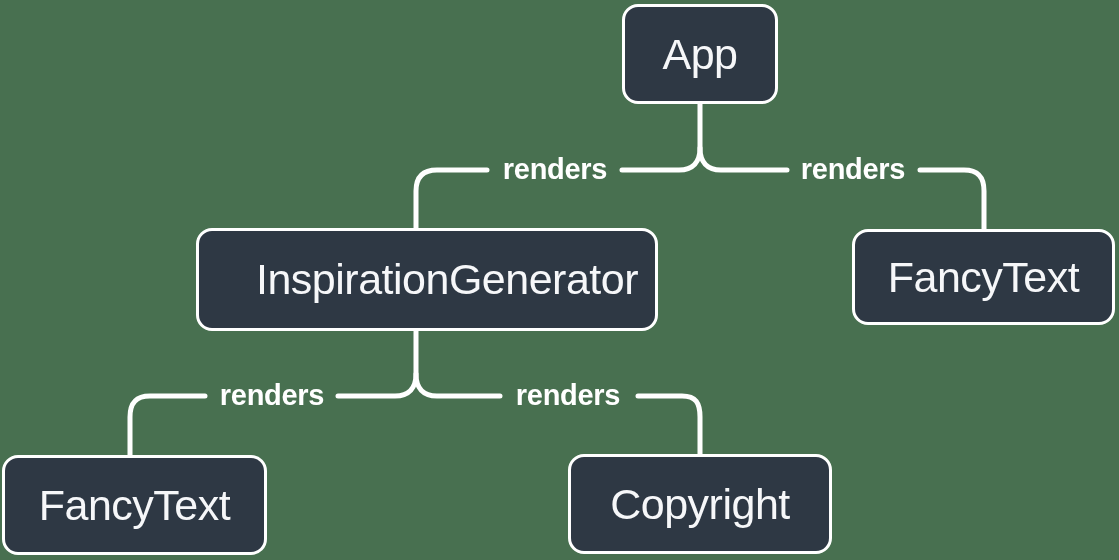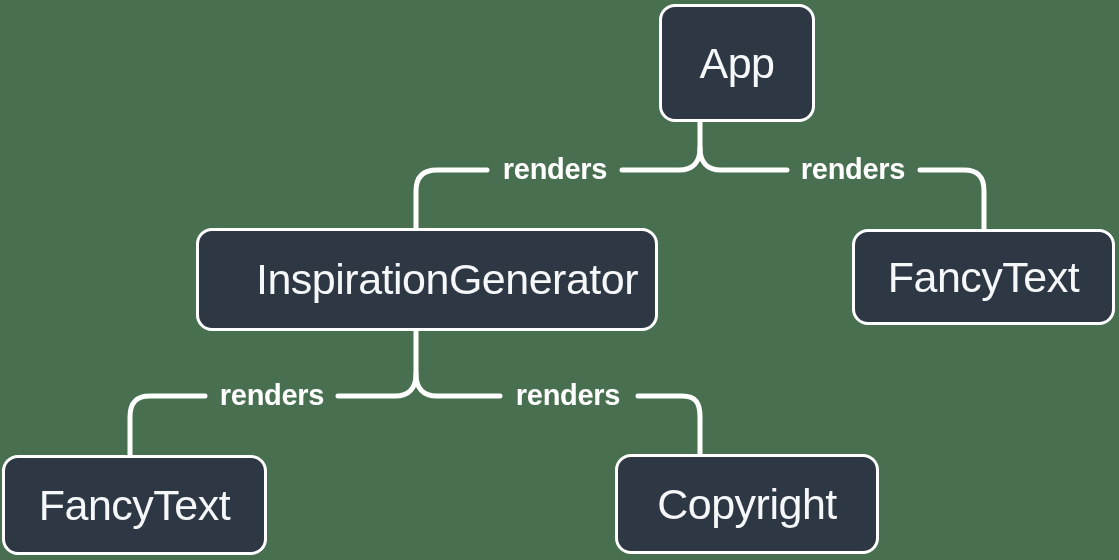--- a/index.html
+++ b/index.html
@@ -41,25 +41,25 @@
     border-radius: 16px;
     display: flex;
     align-items: center;
     justify-content: center;
     color: var(--text);
     font-size: 43px;
     font-weight: 500;
     letter-spacing: -0.5px;
     white-space: nowrap;
   }
-  .node-app            { left: 622px; top: 4px;   width: 156px; height: 118px; margin-left: 37px;  }
+  .node-app            { left: 622px; top: 4px;   width: 156px; height: 100px;  }
   .node-inspiration    { left: 196px; top: 228px; width: 462px; height: 103px; padding-left: 40px; }
   .node-fancy-top      { left: 852px; top: 229px; width: 263px; height: 96px;  }
   .node-fancy-bottom   { left: 2px;   top: 455px; width: 265px; height: 100px; }
-  .node-copyright      { left: 568px; top: 454px; width: 264px; height: 100px; margin-left: 47px; }
+  .node-copyright      { left: 568px; top: 454px; width: 264px; height: 100px; }
   .edge-label {
     position: absolute;
     transform: translate(-50%, -50%);
     color: var(--edge);
     font-size: 29px;
     font-weight: 700;
     letter-spacing: -0.3px;
     white-space: nowrap;
   }
   .edge-label-0 { left: 555px; top: 169px; }

